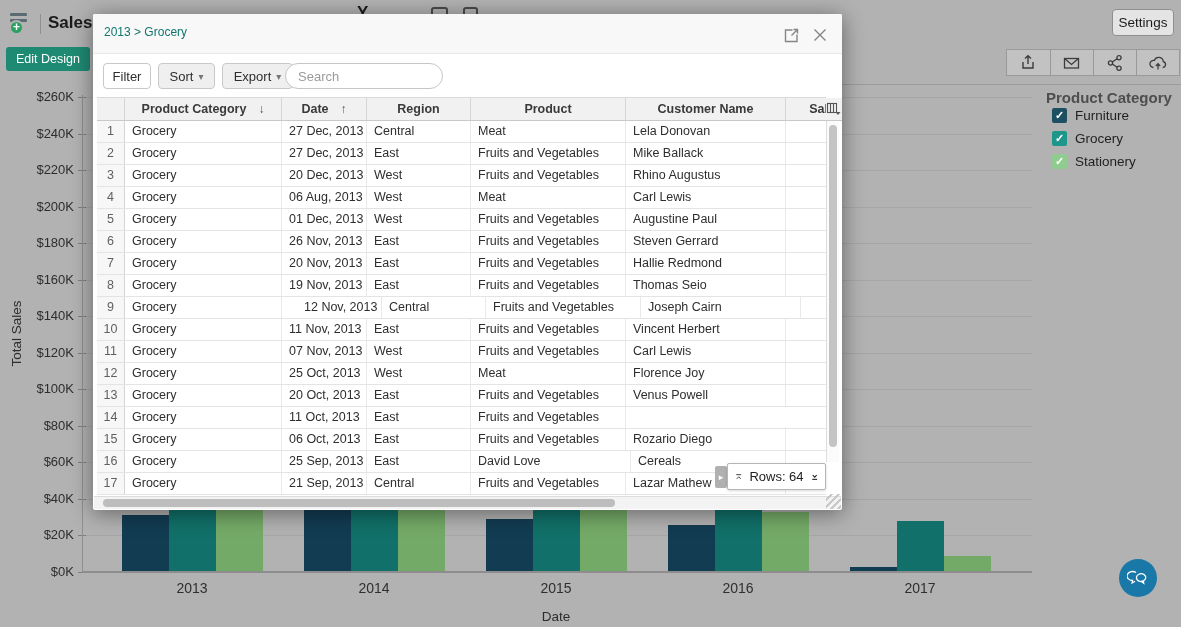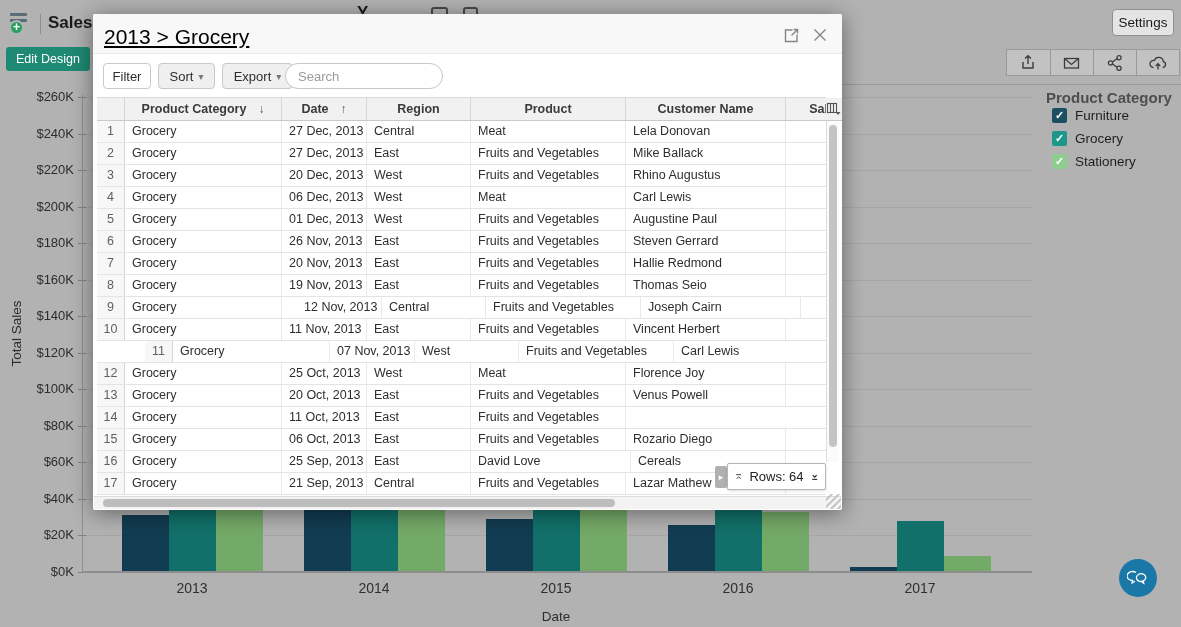--- a/index.html
+++ b/index.html
@@ -29,21 +29,21 @@
 
   
   .legend-title { font-size:15px; font-weight:bold; color:#4e4e4e; }
   .legend-item { display:flex; align-items:center; gap:8px; height:18px; }
   .legend-check { width:15px; height:15px; border-radius:2px; color:#fff; font-size:11px; line-height:15px; text-align:center; font-weight:bold; }
   .legend-label { font-size:13.5px; color:#1f1f1f; }
 
   
   .modal { background:#fff; border-radius:2px; box-shadow:0 3px 22px rgba(0,0,0,.45); }
   .modal-header { position:absolute; left:0; top:0; width:100%; height:40px; background:#f8f8f8; border-bottom:1px solid #e8e8e8; border-radius:2px 2px 0 0; }
-  .breadcrumb { position:absolute; left:11px; top:11px; font-size:21px; color:#000000;text-decoration:underline; }
+  .breadcrumb { position:absolute; left:11px; top:11px; font-size:12px; color:#0f766e; }
   .mbtn { border:1px solid #c9c9c9; border-radius:4px; height:26px; font-size:13px; color:#2e2e2e; display:flex; align-items:center; justify-content:center; gap:5px; cursor:pointer; }
   .caret { color:#777; font-size:10px; }
   .search-pill { border:1px solid #c6c6c6; border-radius:13px; height:26px; background:#fff; display:flex; align-items:center; padding:0 9px 0 12px; }
   .search-pill input { border:none; outline:none; flex:1; font-size:13px; color:#333; font-family:"Liberation Sans",sans-serif; background:transparent; }
   .search-pill input::placeholder { color:#9a9a9a; }
 
   
   .dtable { position:absolute; left:4px; top:83px; width:729px; height:398px; overflow:hidden; background:#fff; }
   .hrow { display:flex; height:24px; border-top:1px solid #d9d9d9; border-bottom:1px solid #c9c9c9; background:#f1f1f1; }
   .hcell { flex:none; display:flex; align-items:center; justify-content:center; gap:12px; font-size:12.5px; font-weight:bold; color:#3a3a3a; border-right:1px solid #d5d5d5; background:#f1f1f1; overflow:hidden; white-space:nowrap; }
@@ -294,21 +294,21 @@
             <div class="dcell" style="width: 157px;">Grocery</div>
             <div class="dcell" style="width: 85px;">20 Dec, 2013</div>
             <div class="dcell" style="width: 104px;">West</div>
             <div class="dcell" style="width: 155px;">Fruits and Vegetables</div>
             <div class="dcell" style="width: 160px;">Rhino Augustus</div>
             <div class="dcell" style="width: 80px;"></div>
           </div>
           <div class="drow">
             <div class="dcell rowno" style="width: 28px;">4</div>
             <div class="dcell" style="width: 157px;">Grocery</div>
-            <div class="dcell" style="width: 85px;">06 Dec, 2013</div>
+            <div class="dcell" style="width: 85px;">06 Aug, 2013</div>
             <div class="dcell" style="width: 104px;">West</div>
             <div class="dcell" style="width: 155px;">Meat</div>
             <div class="dcell" style="width: 160px;">Carl Lewis</div>
             <div class="dcell" style="width: 80px;"></div>
           </div>
           <div class="drow">
             <div class="dcell rowno" style="width: 28px;">5</div>
             <div class="dcell" style="width: 157px;">Grocery</div>
             <div class="dcell" style="width: 85px;">01 Dec, 2013</div>
             <div class="dcell" style="width: 104px;">West</div>
@@ -355,21 +355,21 @@
           <div class="drow">
             <div class="dcell rowno" style="width: 28px;">10</div>
             <div class="dcell" style="width: 157px;">Grocery</div>
             <div class="dcell" style="width: 85px;">11 Nov, 2013</div>
             <div class="dcell" style="width: 104px;">East</div>
             <div class="dcell" style="width: 155px;">Fruits and Vegetables</div>
             <div class="dcell" style="width: 160px;">Vincent Herbert</div>
             <div class="dcell" style="width: 80px;"></div>
           </div>
           <div class="drow">
-            <div class="dcell rowno" style="width: 28px; margin-left: 48px;">11</div>
+            <div class="dcell rowno" style="width: 28px;">11</div>
             <div class="dcell" style="width: 157px;">Grocery</div>
             <div class="dcell" style="width: 85px;">07 Nov, 2013</div>
             <div class="dcell" style="width: 104px;">West</div>
             <div class="dcell" style="width: 155px;">Fruits and Vegetables</div>
             <div class="dcell" style="width: 160px;">Carl Lewis</div>
             <div class="dcell" style="width: 80px;"></div>
           </div>
           <div class="drow">
             <div class="dcell rowno" style="width: 28px;">12</div>
             <div class="dcell" style="width: 157px;">Grocery</div>

